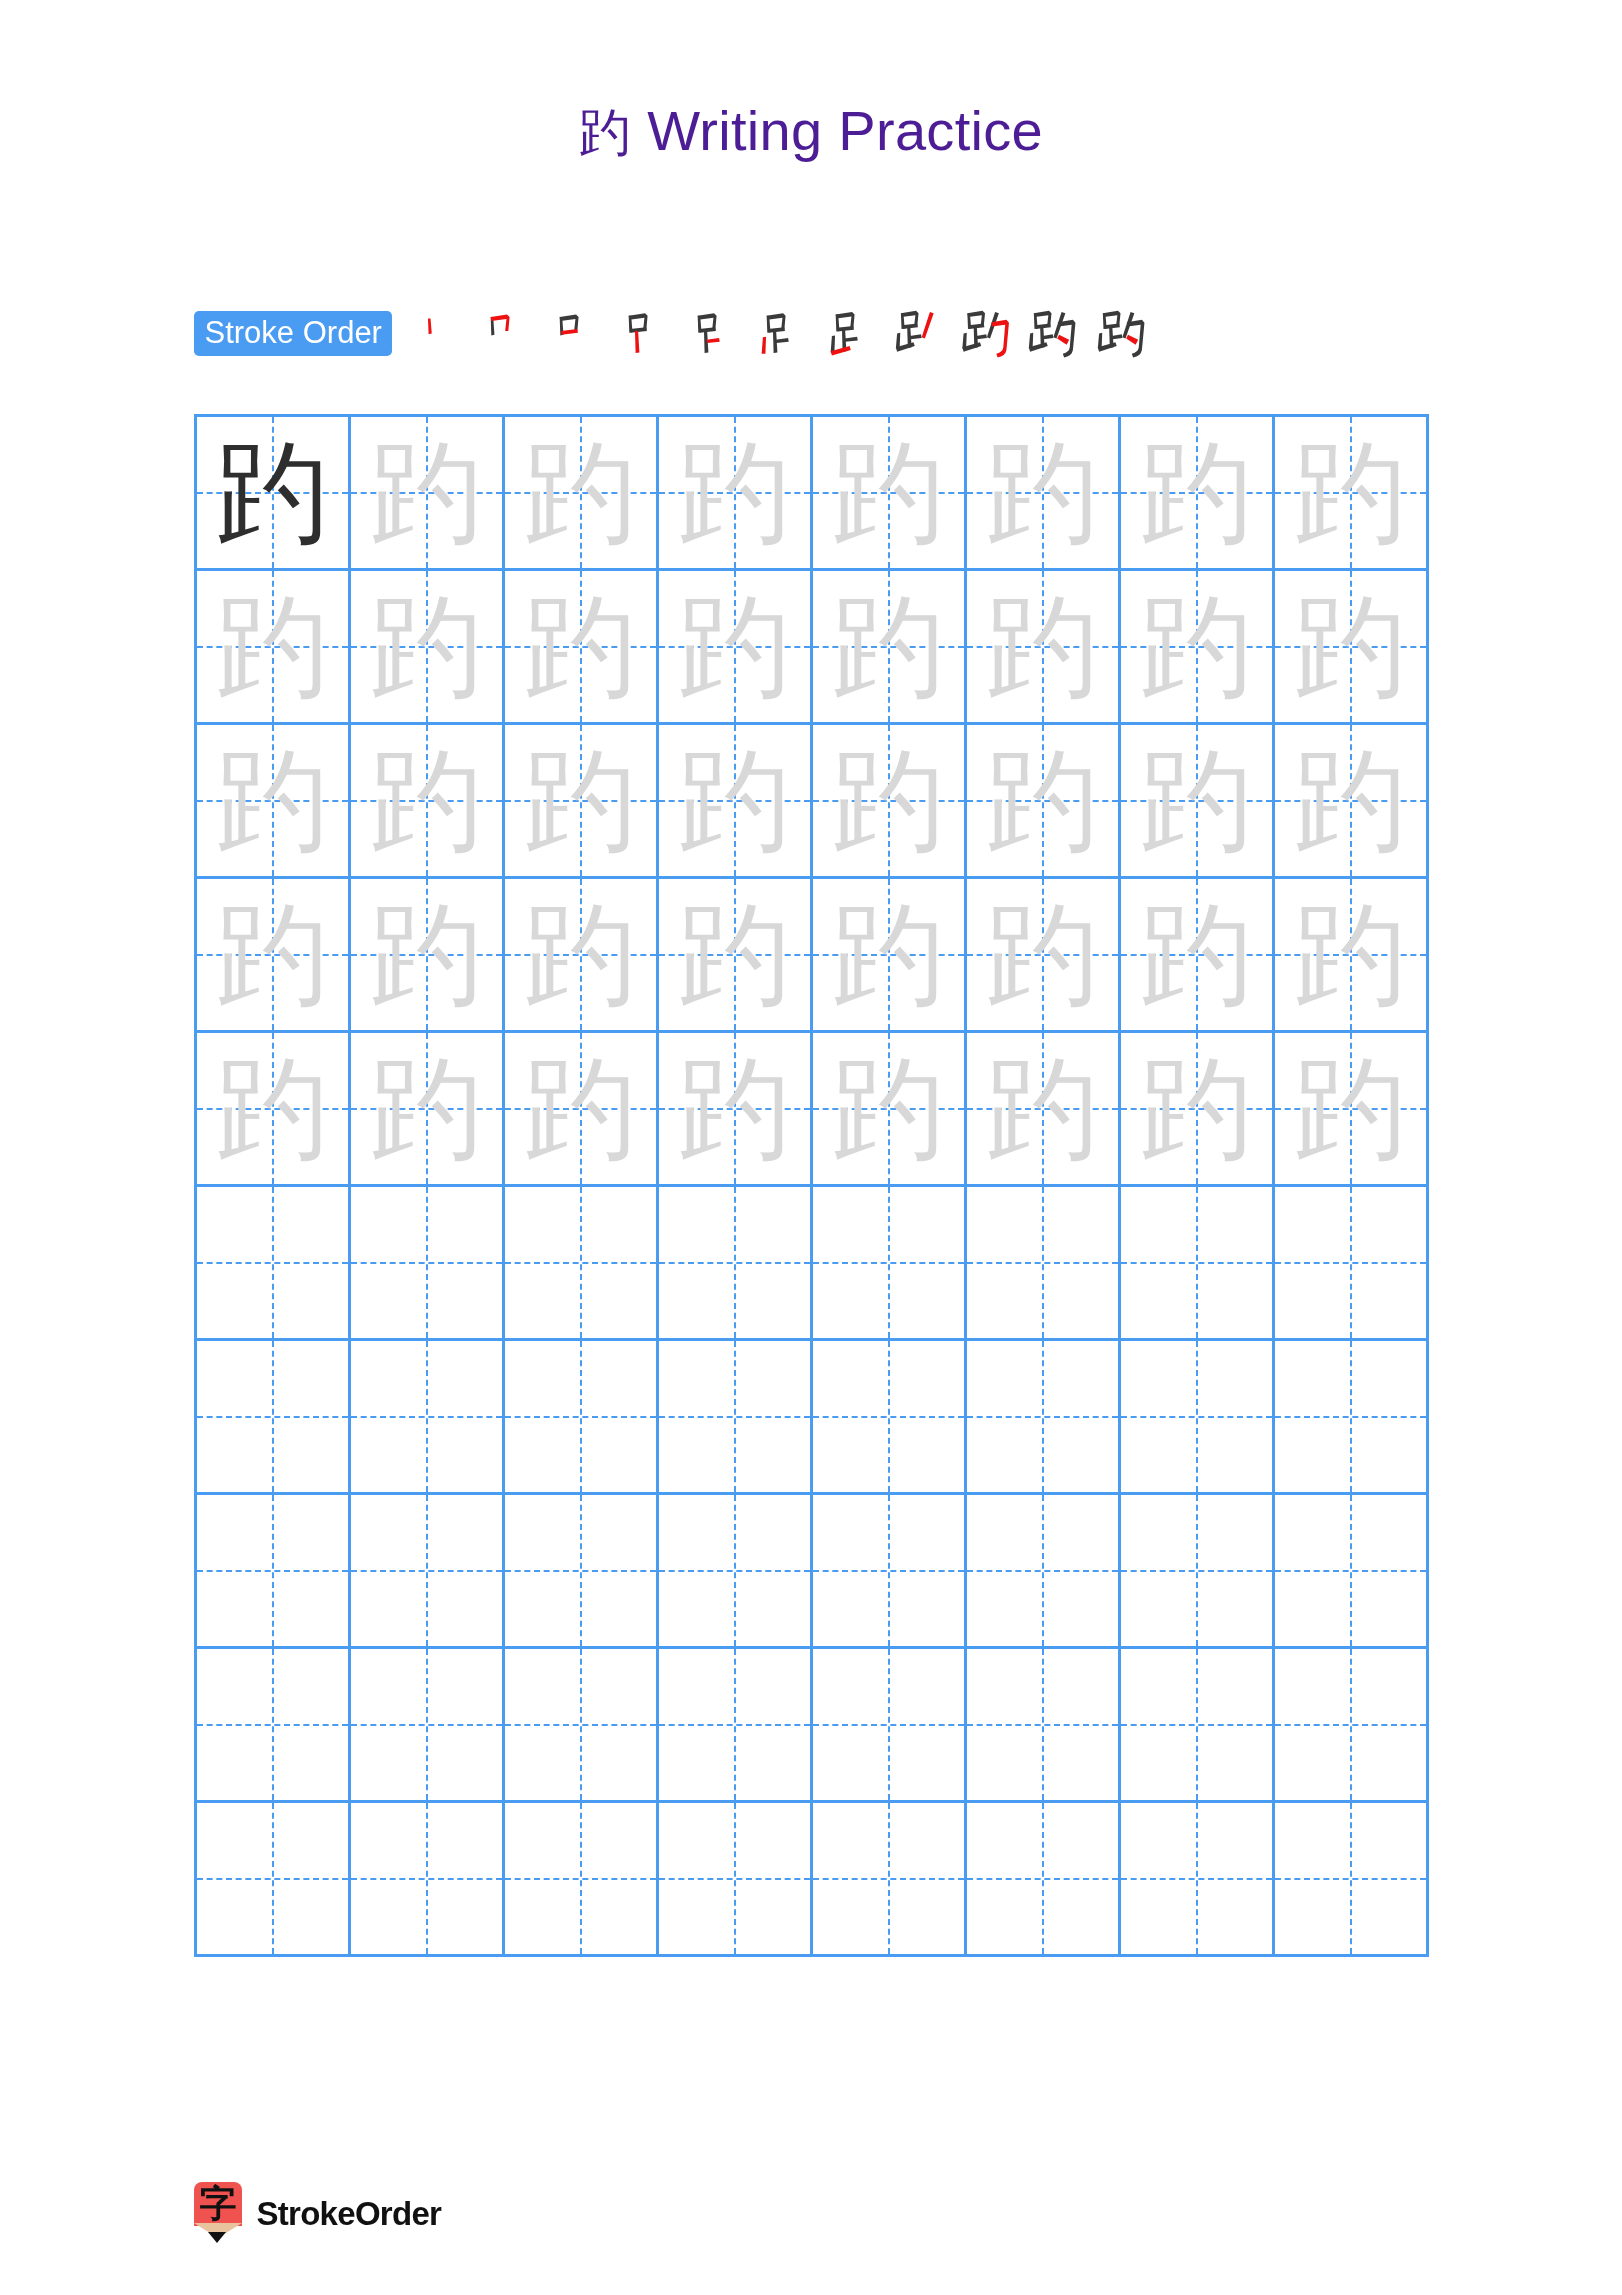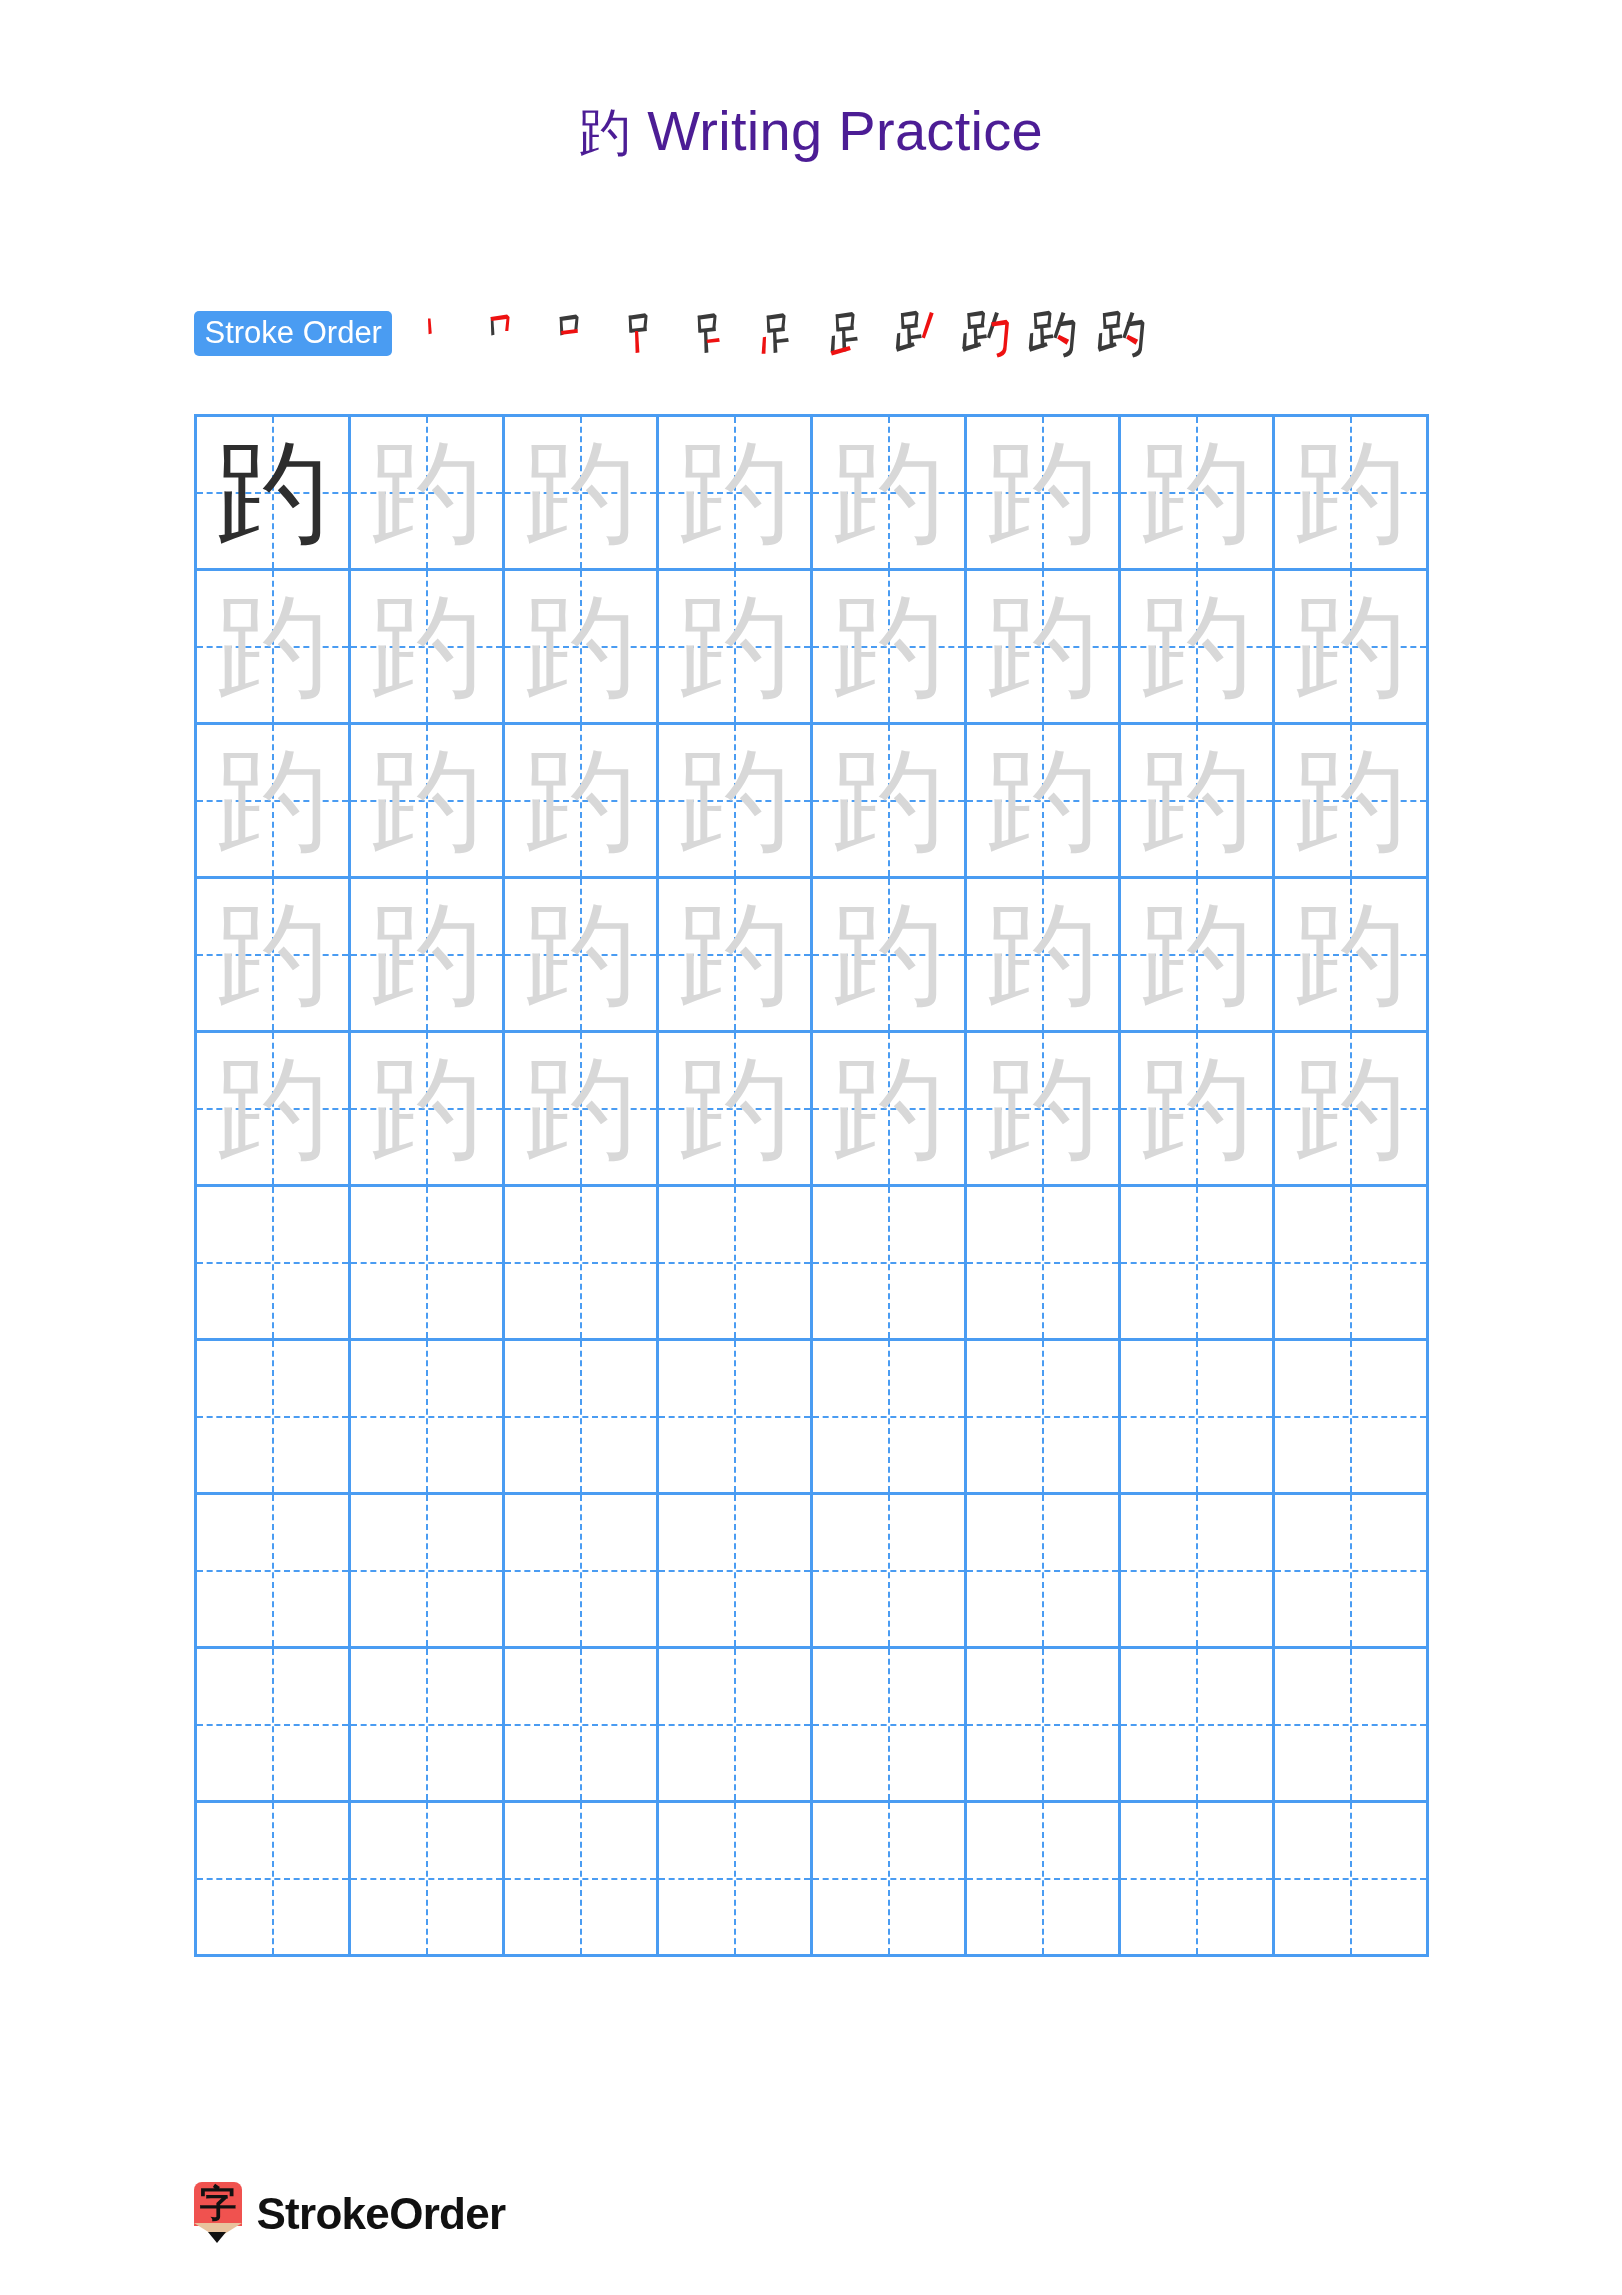--- a/index.html
+++ b/index.html
@@ -215,21 +215,21 @@
     top: 1.3px;
     width: 48px;
     text-align: center;
     font-family: "DejaVu Sans", sans-serif;
     font-size: 37px;
     line-height: 42px;
     color: #111111;
     font-weight: 700;
   }
   .brand-name {
-    font-size: 44px;
+    font-size: 33px;
     font-weight: 700;
     color: #111111;
     line-height: 1;
     white-space: nowrap;
     letter-spacing: -0.7px;
   }
 </style>
 </head>
 <body>
 

